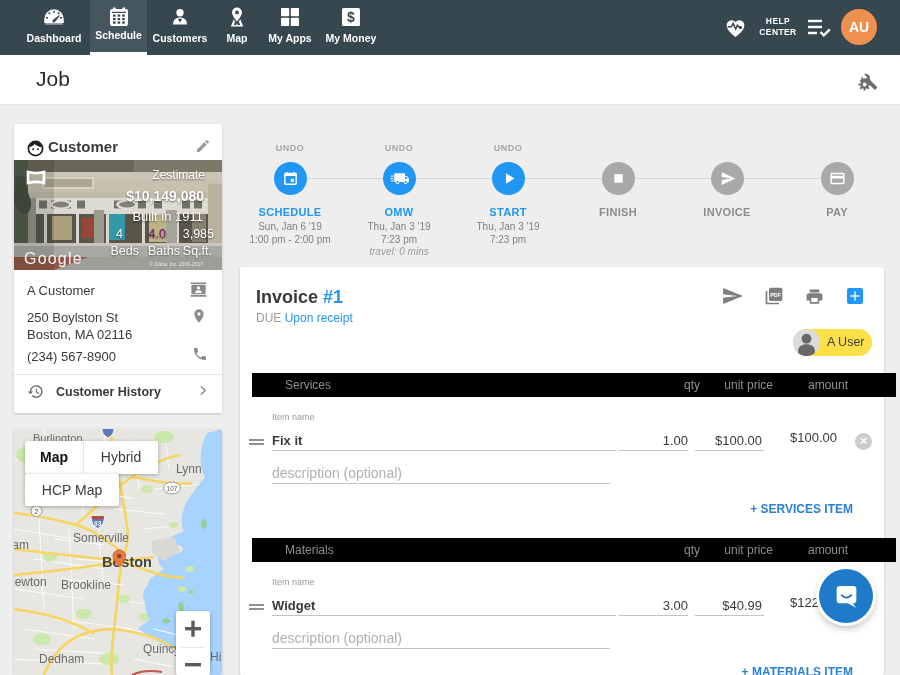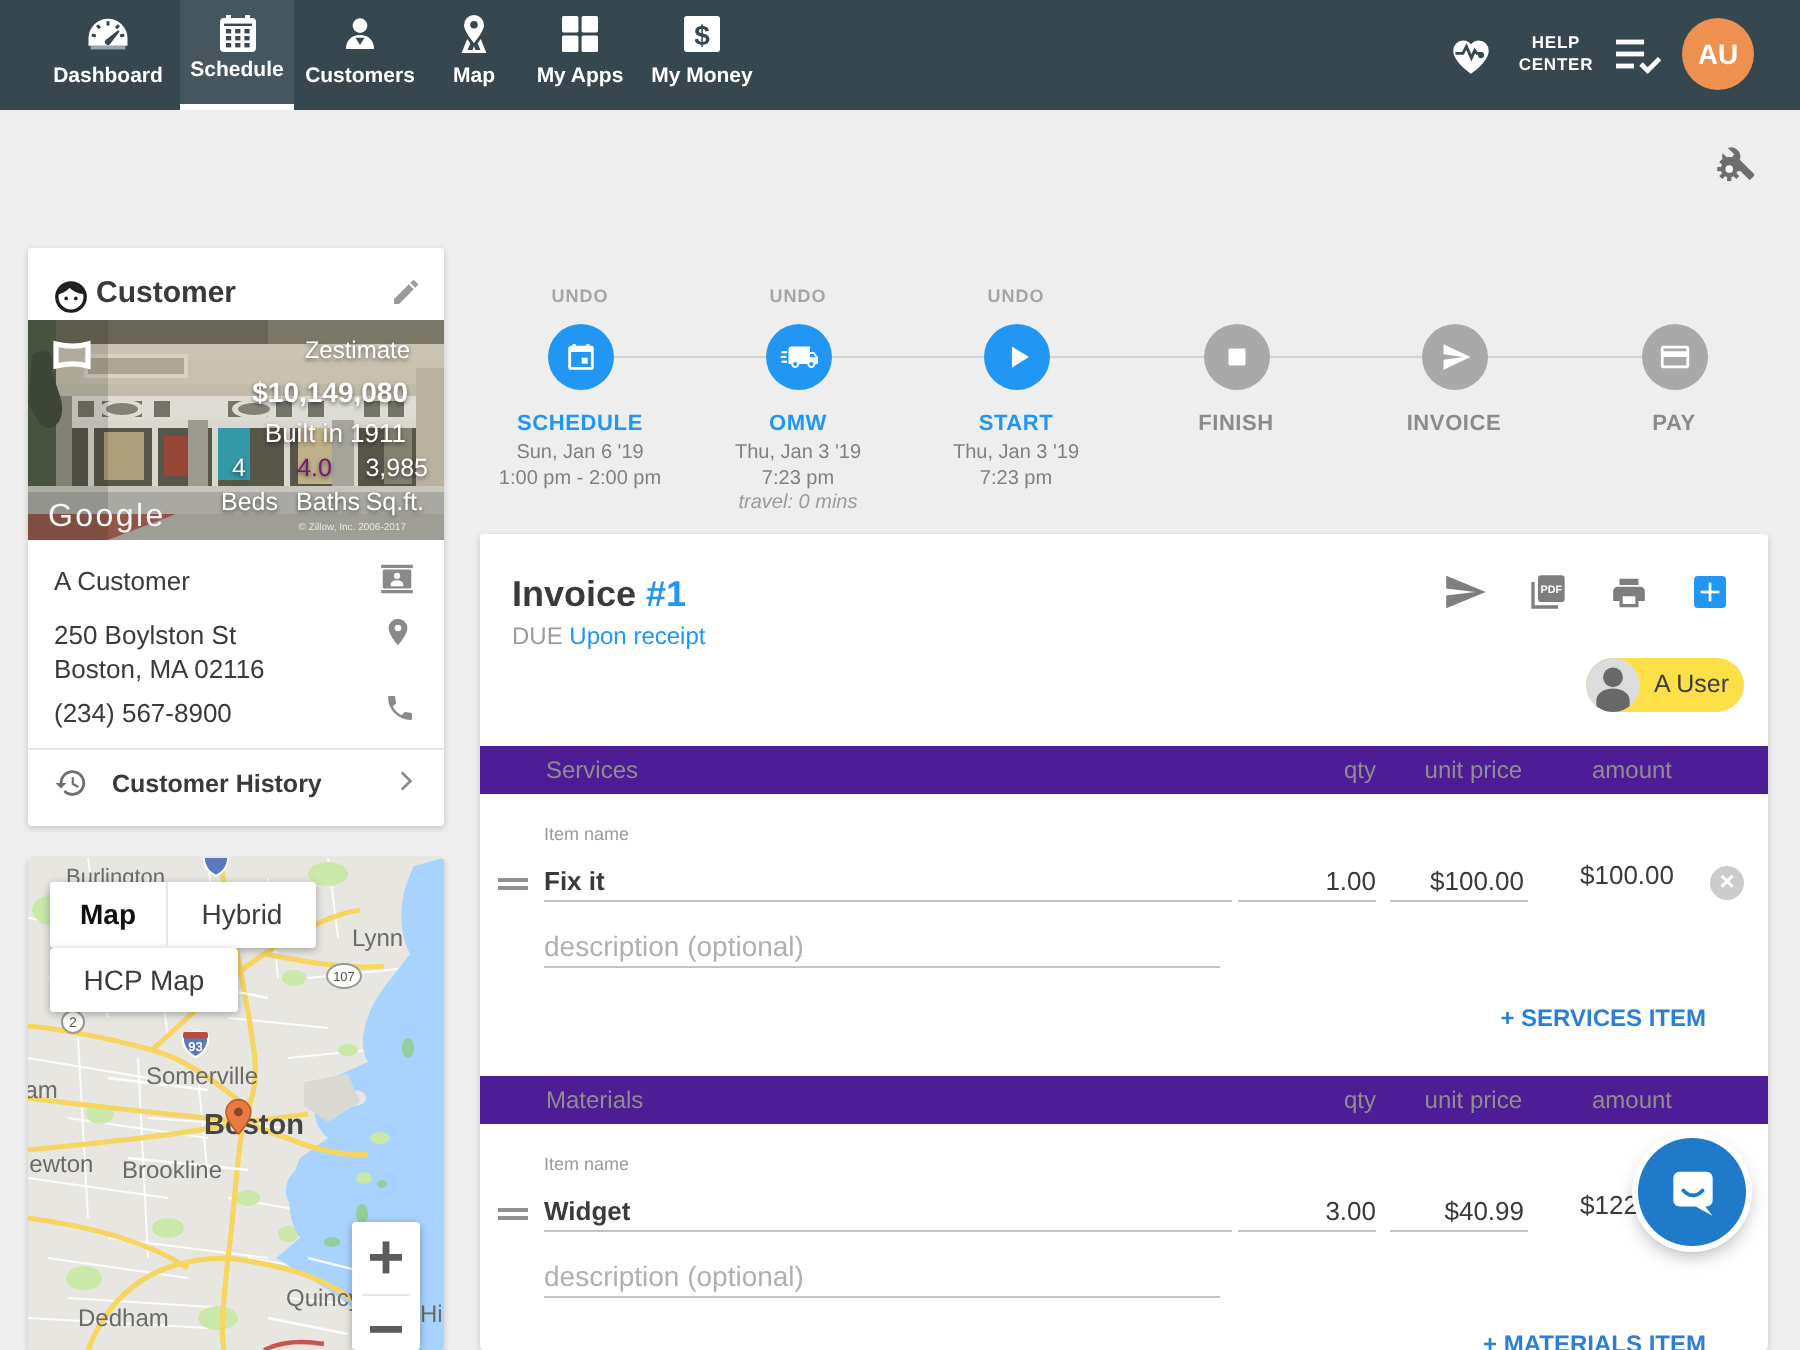--- a/index.html
+++ b/index.html
@@ -43,21 +43,21 @@
 .tname.grey { color:#8b8b8b; }
 .tsub { font-size:10px; color:#808080; margin-top:3px; line-height:12.5px; }
 .tsub .it { font-style:italic; color:#9a9a9a; }
 #tline { position:absolute; top:41px; left:66px; width:515px; height:1px; background:#d5d5d5; }
 
 
 #invtitle { position:absolute; left:16px; top:20px; font-size:18px; font-weight:bold; color:#3a3a3a; }
 #invtitle span { color:#2196f3; }
 #invdue { position:absolute; left:16px; top:44px; font-size:12px; color:#9c9c9c; }
 #invdue a { color:#2196f3; text-decoration:none; }
-.band { position:absolute; left:0; width:644px; height:24px; background:#4c1d95; }
+.band { position:absolute; left:12px; width:644px; height:24px; background:#000000; }
 .band .bl { position:absolute; left:33px; top:5px; font-size:12px; color:#8e8e8e; }
 .band .c1 { position:absolute; right:178px; top:5px; font-size:12px; color:#8e8e8e; }
 .band .c2 { position:absolute; right:122px; top:5px; font-size:12px; color:#8e8e8e; }
 .band .c3 { position:absolute; right:48px;  top:5px; font-size:12px; color:#8e8e8e; }
 .itemlabel { position:absolute; left:32px; font-size:9px; color:#9b9b9b; }
 .iteminput { position:absolute; left:32px; font-size:13px; font-weight:bold; color:#3a3a3a; }
 .uline { position:absolute; height:1px; background:#c3c3c3; }
 .num { position:absolute; font-size:13px; color:#3a3a3a; text-align:right; }
 .desc { position:absolute; left:32px; font-size:14px; color:#b0b0b0; }
 .addlink { position:absolute; font-size:12px; font-weight:bold; color:#2b80d5; }
@@ -155,20 +155,23 @@
     <svg id="listicon" style="position:absolute;left:806px;top:17px;" width="26" height="22" viewBox="0 0 26 22">
         <g stroke="#fff" stroke-width="2.4">
           <line x1="2" y1="4" x2="16" y2="4"></line>
           <line x1="2" y1="10" x2="16" y2="10"></line>
           <line x1="2" y1="16" x2="11" y2="16"></line>
         </g>
         <path fill="none" stroke="#fff" stroke-width="2.4" d="M14.5 15l3.3 3.3 6-6"></path>
       </svg>
     <div id="avatar">AU</div>
   </div>
+  <div id="jobbar">
+      <div class="title">Job</div>
+    </div>
   <div id="timeline">
     <div id="tline"></div>
     <div class="tstep" style="left:-10px;">
       <div class="tundo">UNDO</div>
       <div class="tcirc blue">
           <svg width="17" height="17" viewBox="0 0 24 24" style="position:absolute;left:8px;top:8px;">
             <path fill="#fff" d="M19 4h-1V2.8h-2.2V4H8.2V2.8H6V4H5a2 2 0 0 0-2 2v13a2 2 0 0 0 2 2h14a2 2 0 0 0 2-2V6a2 2 0 0 0-2-2zm0 15H5V8.5h14V19z"></path>
             <rect x="12.5" y="12.5" width="4.2" height="4.2" fill="#fff"></rect>
           </svg>
         </div>

